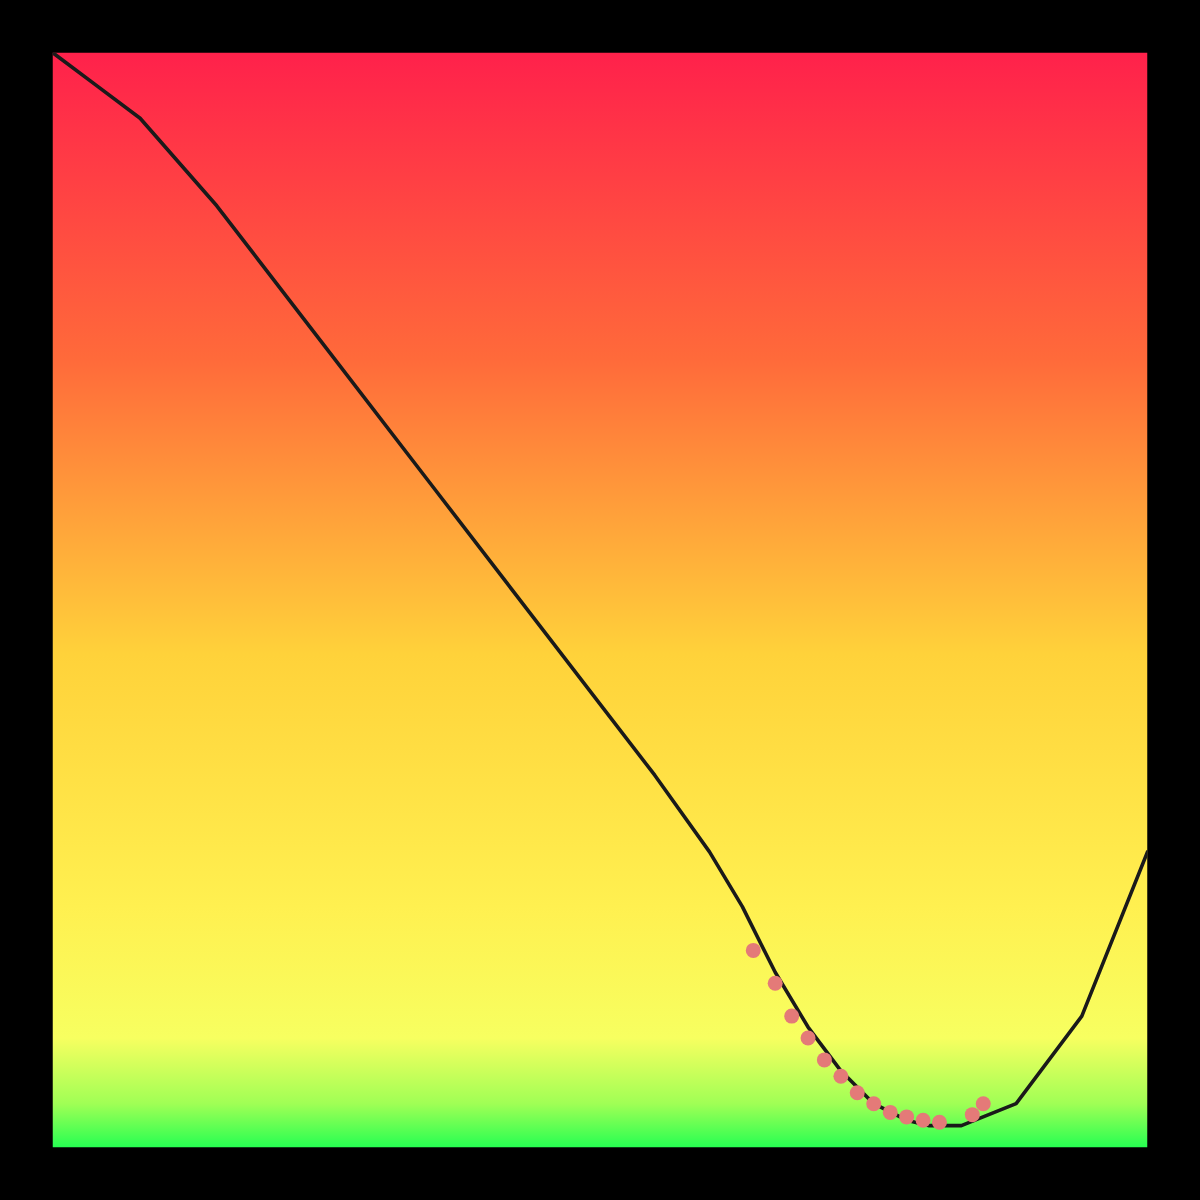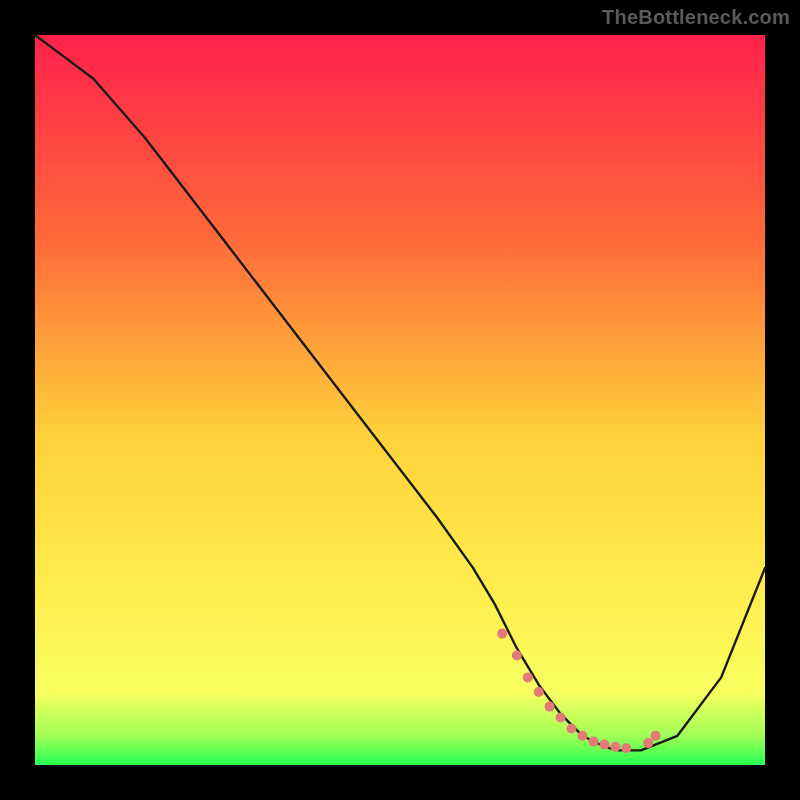--- a/index.html
+++ b/index.html
@@ -37,21 +37,20 @@
   svg {
     display: block;
     width: 730px;
     height: 730px;
   }
 </style>
 </head>
 <body>
 
 <div class="outer">
-  <div class="watermark">TheBottleneck.com</div>
 
   <div class="plot-wrap">
     <svg viewBox="0 0 730 730">
       <defs>
         <linearGradient id="bgGrad" x1="0" y1="0" x2="0" y2="1">
           <stop id="g0" offset="0%" stop-color="#ff214b"></stop>
           <stop id="g1" offset="28%" stop-color="#ff6a3a"></stop>
           <stop id="g2" offset="55%" stop-color="#ffd23a"></stop>
           <stop id="g3" offset="78%" stop-color="#fff050"></stop>
           <stop id="g4" offset="90%" stop-color="#f7ff60"></stop>

